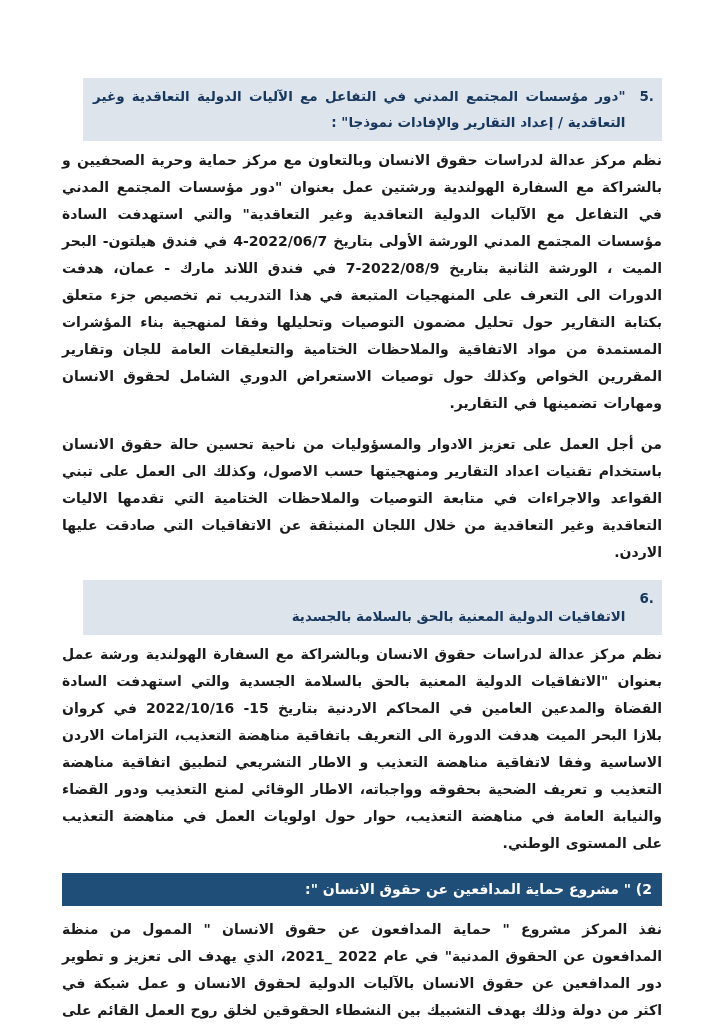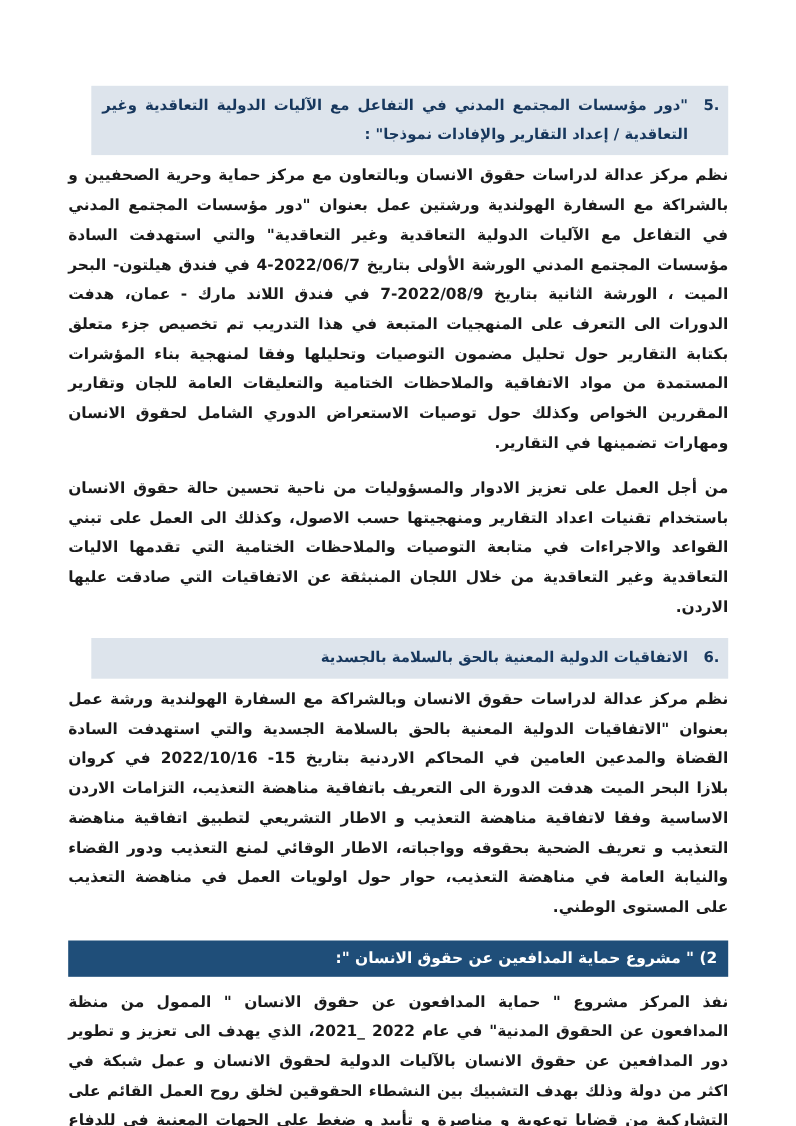--- a/index.html
+++ b/index.html
@@ -18,21 +18,21 @@
     display:flex;align-items:flex-start;
     padding:5px 8px 6px 10px;margin-left:21px;box-sizing:border-box;
     font-size:13.5px;line-height:26px;
   }
   .numbered-heading .num{
     flex:0 0 auto;direction:ltr;unicode-bidi:isolate;
     margin-left:14px;white-space:nowrap;
   }
   .numbered-heading .heading-text{flex:1 1 auto;}
   .heading-text.justified{text-align:justify;}
-  .heading-text.plain{text-align:right;}
+  .heading-text.plain{text-align:right;margin-top:18px;}
   
   .body-par{
     margin:10px 0 14px 0;
     font-size:14px;font-weight:bold;line-height:27px;
     text-align:justify;color:#1b1b1b;word-spacing:1px;
   }
   .gap-sm{margin-top:6px;}
   
   .banner{
     background:#1f4e79;color:#ffffff;font-weight:bold;

